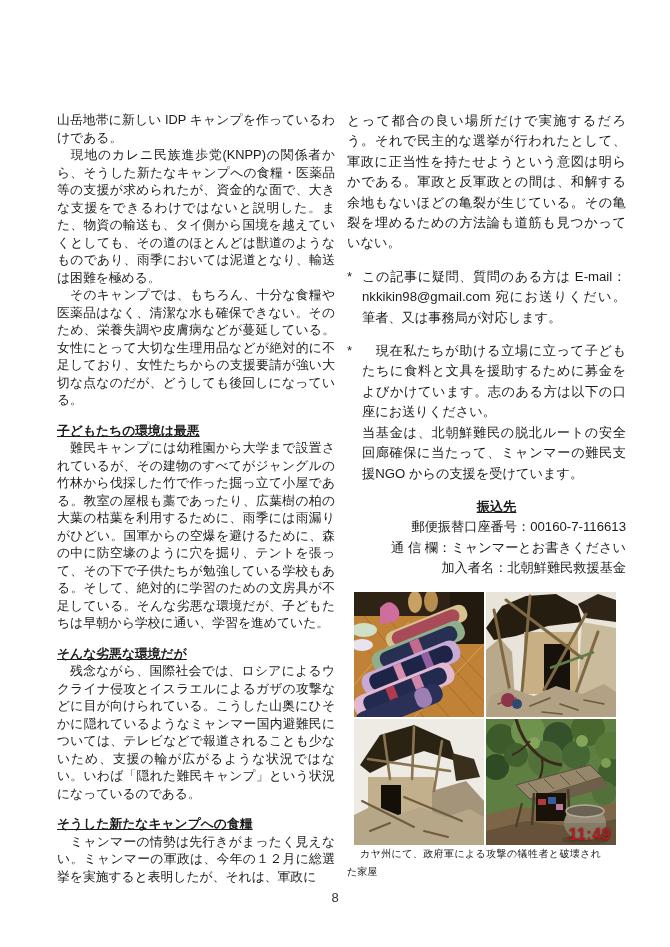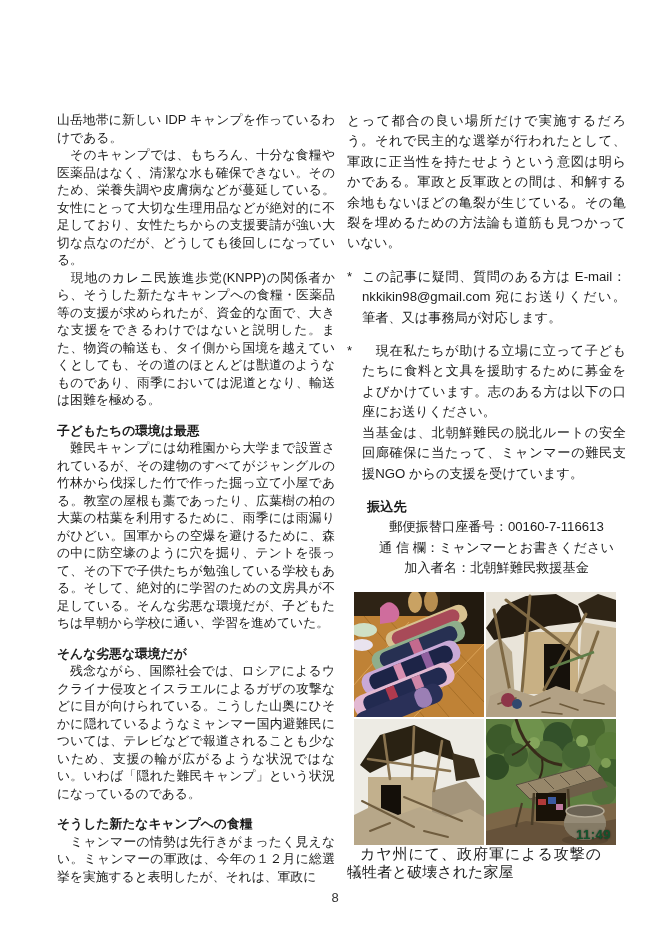--- a/index.html
+++ b/index.html
@@ -5,57 +5,57 @@
   html,body { margin:0; padding:0; background:#ffffff; }
   .page {
     position:relative; width:670px; height:947px; background:#ffffff;
     font-family:"Liberation Sans", sans-serif;
     color:#1c1c1c; overflow:hidden;
   }
   .col { position:absolute; top:111px; }
   .col p { margin:0; text-align:justify; }
   .col-left  { left:57px;  width:278px; font-size:12.8px; line-height:17.5px; }
   .col-right { left:347px; width:279px; font-size:13.2px; line-height:20.4px; }
-  .col h3 { font-size:inherit; line-height:inherit; margin:13px 0 0 0; font-weight:bold; }
+  .col h3 { font-size:inherit; line-height:inherit; margin:13px 0 0 0; font-weight:bold;text-decoration:underline; }
   .note { display:flex; margin-top:13px; }
   .note .marker { flex:none; width:15px; }
   .note .nbody { flex:1; min-width:0; }
   .note .nbody p { overflow-wrap:anywhere; }
   .bank { margin:13px 0 0 20px; }
-  .bank h3 { margin:0; }
-  .bank p { text-align:center; }
+  .bank h3 { margin:0;text-align:center; }
+  .bank p { text-align:right; }
   .photo-grid {
     margin:13px 0 0 7px; width:262px;
     display:grid; grid-template-columns:130px 130px; grid-auto-rows:auto; gap:2px;
   }
   .photo-grid figure { margin:0; position:relative; line-height:0; }
   .photo-grid svg { display:block; }
   .ts {
     position:absolute; right:5px; bottom:4px;
-    color:#14532d; font-size:13px; font-weight:bold; letter-spacing:0.5px;
+    color:#b91c1c; font-size:16px; font-weight:bold; letter-spacing:0.5px;
     line-height:12px; text-shadow:0 0 2px rgba(0,0,0,0.7);
   }
   .caption {
     margin:9px 0 0 15px; width:254px;
-    font-size:15px; line-height:18px; text-indent:13px; text-align:left;
+    font-size:10px; line-height:18px; text-indent:13px; text-align:left;
   }
   .page-number {
     position:absolute; left:0; right:0; bottom:42px;
     text-align:center; font-size:13px; color:#333;
   }
 </style>
 </head>
 <body>
 
 <div class="page">
 
   <div class="col col-left">
     <p>山岳地帯に新しい IDP キャンプを作っているわけである。</p>
+    <p>　現地のカレニ民族進歩党(KNPP)の関係者から、そうした新たなキャンプへの食糧・医薬品等の支援が求められたが、資金的な面で、大きな支援をできるわけではないと説明した。また、物資の輸送も、タイ側から国境を越えていくとしても、その道のほとんどは獣道のようなものであり、雨季においては泥道となり、輸送は困難を極める。</p>
     <p>　そのキャンプでは、もちろん、十分な食糧や医薬品はなく、清潔な水も確保できない。そのため、栄養失調や皮膚病などが蔓延している。女性にとって大切な生理用品などが絶対的に不足しており、女性たちからの支援要請が強い大切な点なのだが、どうしても後回しになっている。</p>
-    <p>　現地のカレニ民族進歩党(KNPP)の関係者から、そうした新たなキャンプへの食糧・医薬品等の支援が求められたが、資金的な面で、大きな支援をできるわけではないと説明した。また、物資の輸送も、タイ側から国境を越えていくとしても、その道のほとんどは獣道のようなものであり、雨季においては泥道となり、輸送は困難を極める。</p>
 
     <h3>子どもたちの環境は最悪</h3>
     <p>　難民キャンプには幼稚園から大学まで設置されているが、その建物のすべてがジャングルの竹林から伐採した竹で作った掘っ立て小屋である。教室の屋根も藁であったり、広葉樹の柏の大葉の枯葉を利用するために、雨季には雨漏りがひどい。国軍からの空爆を避けるために、森の中に防空壕のように穴を掘り、テントを張って、その下で子供たちが勉強している学校もある。そして、絶対的に学習のための文房具が不足している。そんな劣悪な環境だが、子どもたちは早朝から学校に通い、学習を進めていた。</p>
 
     <h3>そんな劣悪な環境だが</h3>
     <p>　残念ながら、国際社会では、ロシアによるウクライナ侵攻とイスラエルによるガザの攻撃などに目が向けられている。こうした山奥にひそかに隠れているようなミャンマー国内避難民については、テレビなどで報道されることも少ないため、支援の輪が広がるような状況ではない。いわば「隠れた難民キャンプ」という状況になっているのである。</p>
 
     <h3>そうした新たなキャンプへの食糧</h3>
     <p>　ミャンマーの情勢は先行きがまったく見えない。ミャンマーの軍政は、今年の１２月に総選挙を実施すると表明したが、それは、軍政に</p>
   </div>

